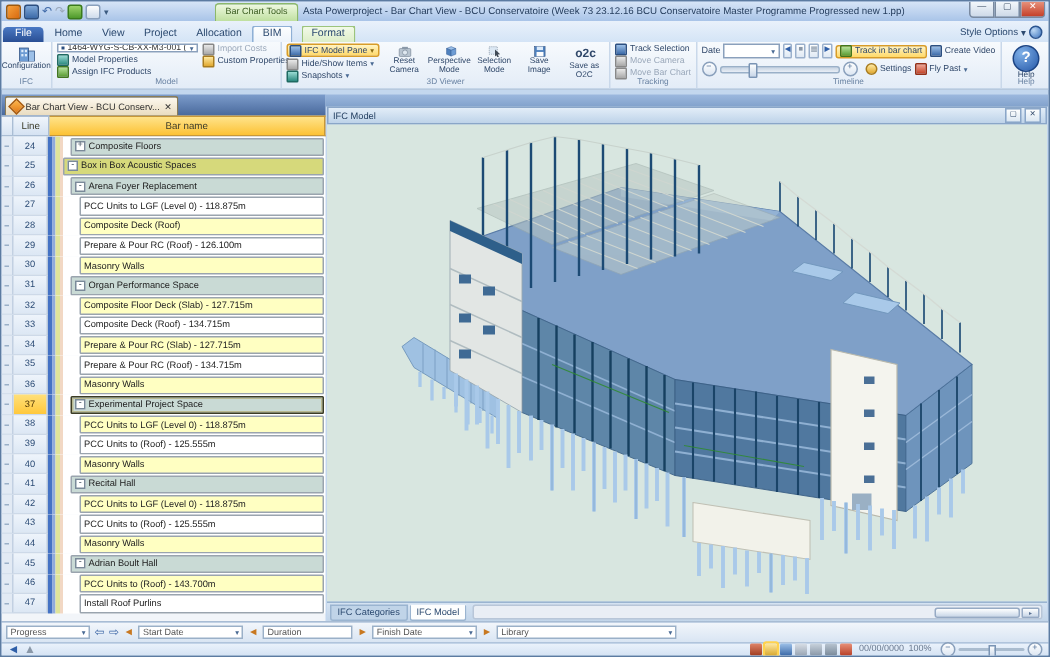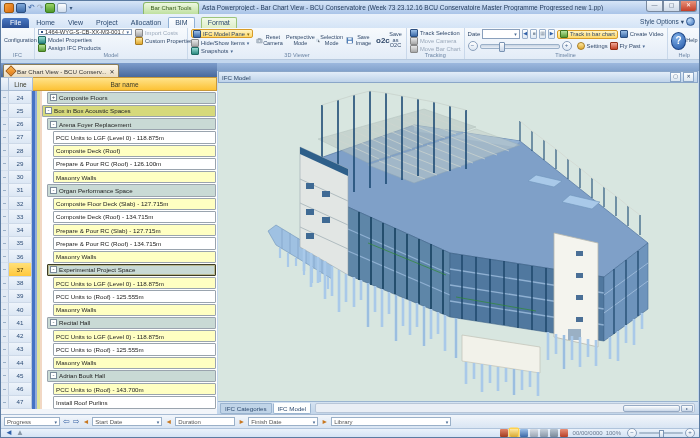--- a/index.html
+++ b/index.html
@@ -39,21 +39,21 @@
   .rtab.active{background:linear-gradient(#fdfefe,#eef4fb);border:1px solid #8fb0d5;border-bottom:none;border-radius:2px 2px 0 0;}
   .rtab.ctx{background:linear-gradient(#f2fae8,#ddeec8);border:1px solid #9cc47c;border-bottom:none;border-radius:2px 2px 0 0;margin-left:6px;}
   .styleopts{position:absolute;right:4px;bottom:2px;display:flex;align-items:center;gap:2px;font-size:6.5px;color:#2c4a70;}
   .sphere{width:7px;height:7px;border-radius:50%;background:radial-gradient(circle at 30% 30%,#bcd8f4,#3f76c0);border:1px solid #2c5590;}
 
   
   .ribbon{position:absolute;top:27px;left:0;right:0;height:31px;display:flex;
     background:linear-gradient(#f7fafd,#e3ecf7);border-bottom:1px solid #b7c9de;font-size:6px;color:#30486a;}
   .rgroup{position:relative;border-right:1px solid #c9d8ea;padding:1px 3px 8px 3px;display:flex;gap:3px;}
   .glabel{position:absolute;bottom:1px;left:0;right:0;text-align:center;font-size:5.5px;color:#6a83a3;white-space:nowrap;}
-  .bigbtn{display:flex;flex-direction:row;align-items:center;justify-content:space-between;
+  .bigbtn{display:flex;flex-direction:column;align-items:center;justify-content:flex-start;
     width:27px;text-align:center;font-size:5.5px;line-height:1.05;padding-top:1px;}
   .bigbtn .bi{width:12px;height:11px;margin-bottom:1px;}
   .smallcol{display:flex;flex-direction:column;justify-content:flex-start;gap:1px;}
   .sbtn{display:flex;align-items:center;gap:2px;height:7px;white-space:nowrap;font-size:5.8px;}
   .sbtn .ic7{width:6px;height:6px;border-radius:1px;flex:none;}
   .ic-blue{background:linear-gradient(#9cc0e8,#3c6aa8);border:1px solid #2c4f80;}
   .ic-teal{background:linear-gradient(#9adcd4,#2c8a80);border:1px solid #1f6a62;}
   .ic-yellow{background:linear-gradient(#ffe9a0,#e0a830);border:1px solid #a87c20;}
   .ic-green{background:linear-gradient(#b8e49c,#5a9c34);border:1px solid #41761f;}
   .ic-gray{background:linear-gradient(#e8e8e8,#a8a8a8);border:1px solid #888;}

